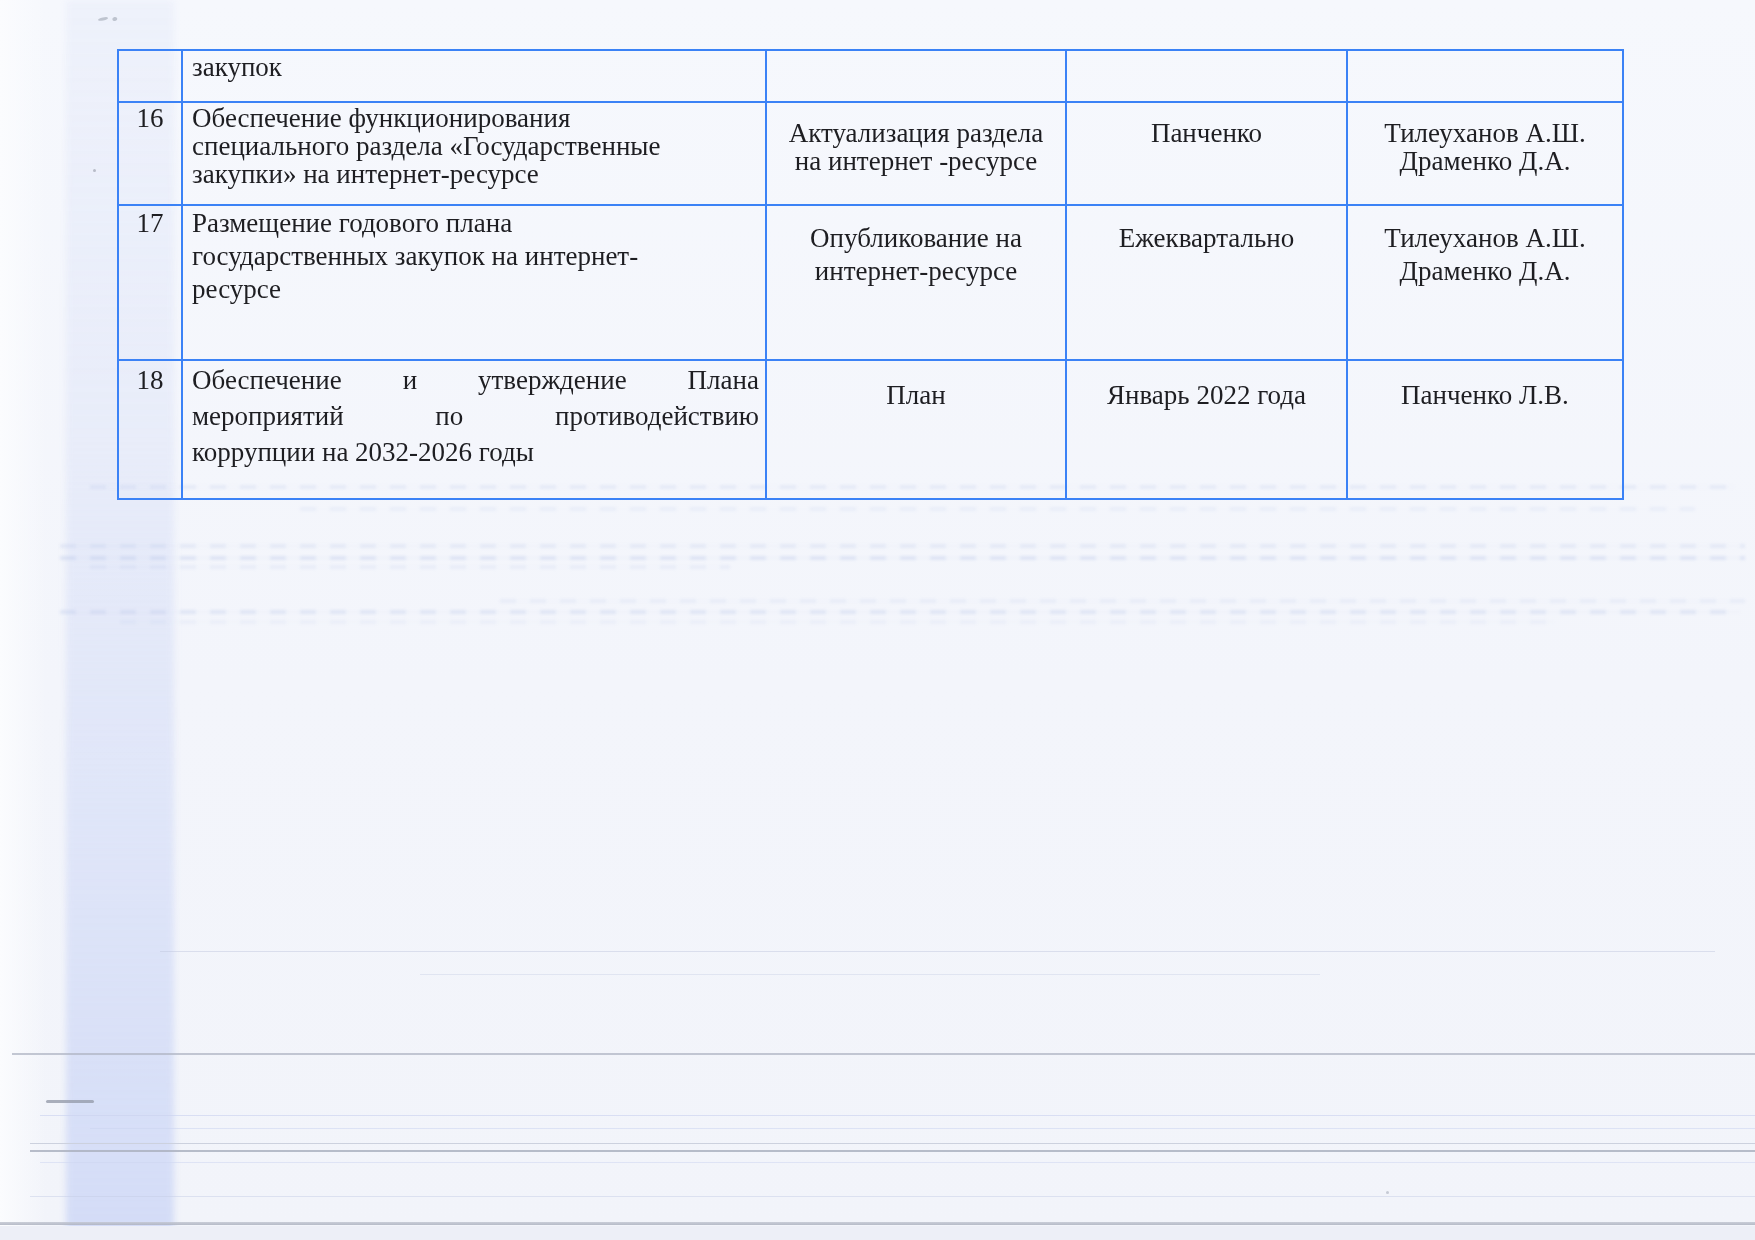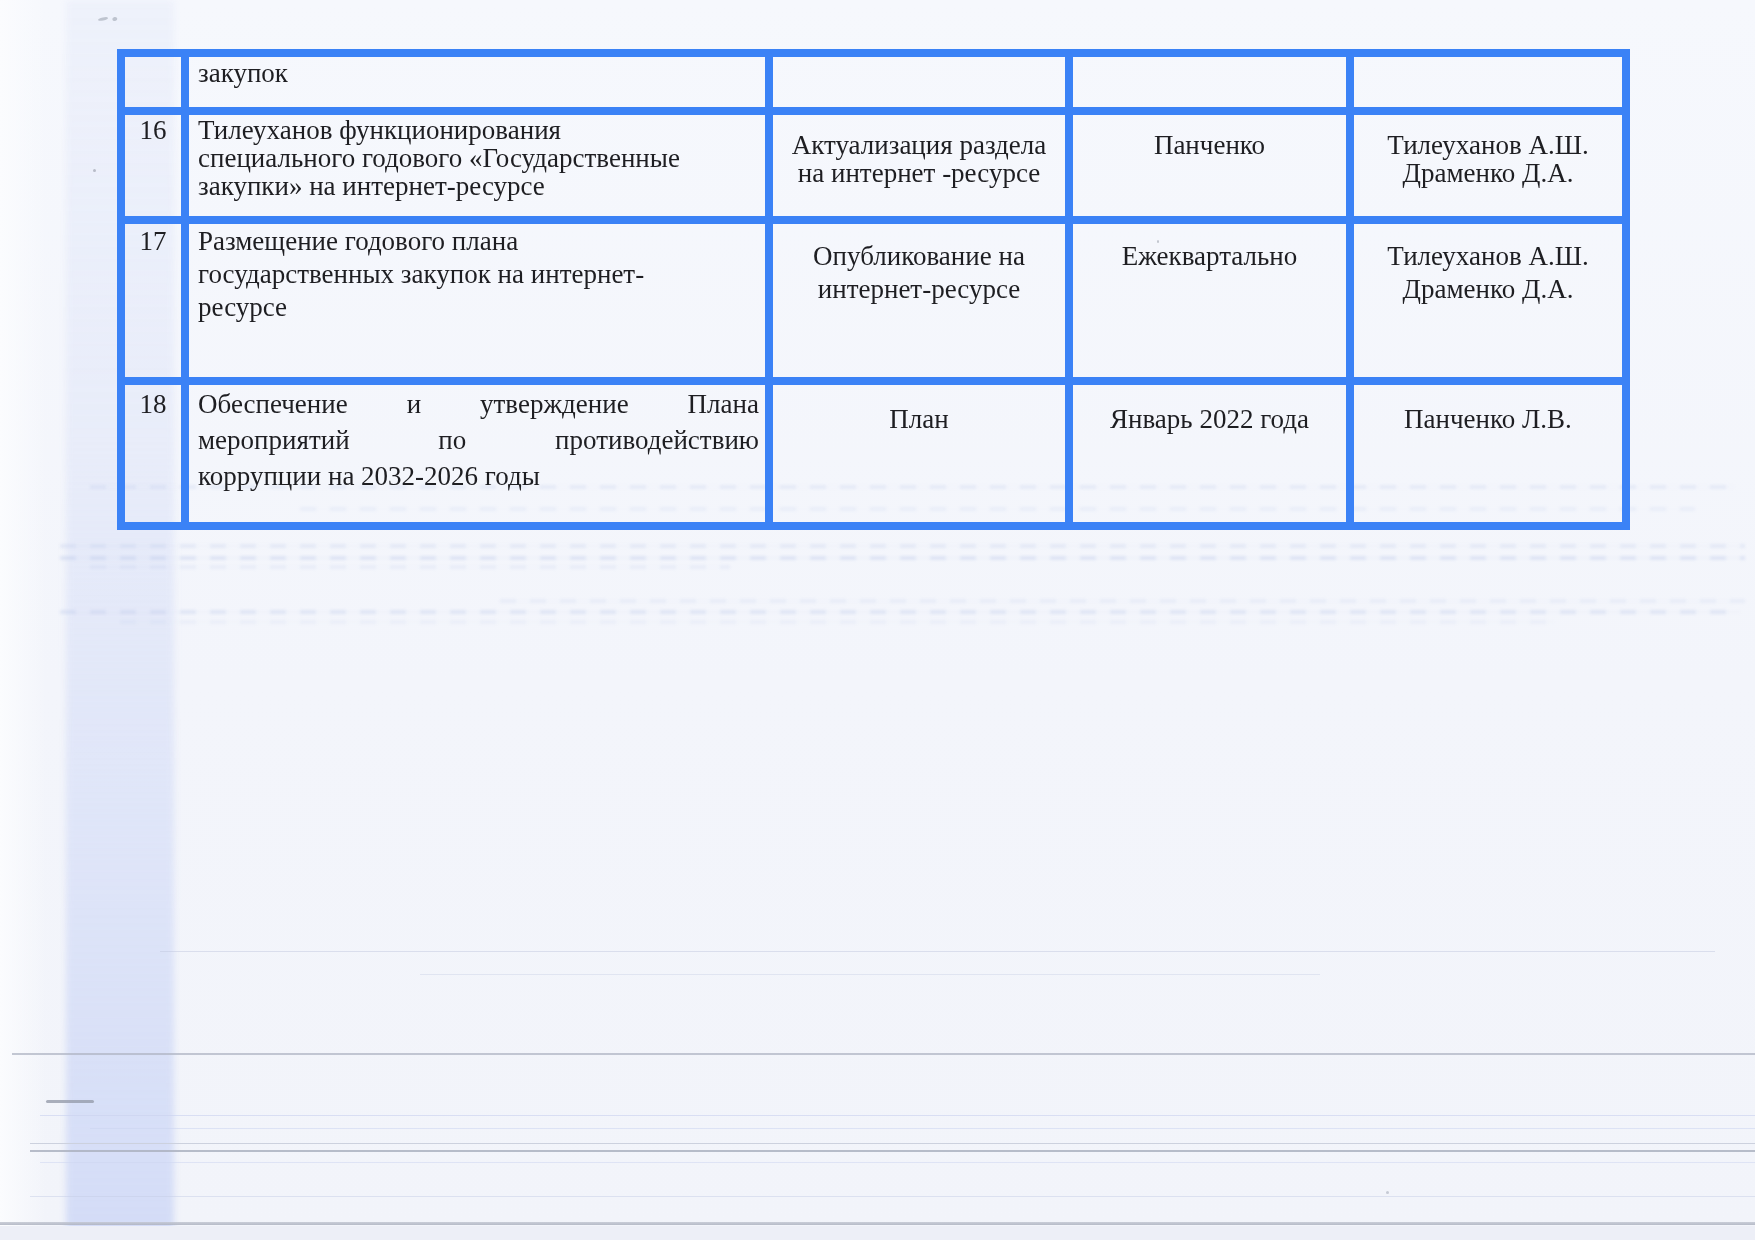--- a/index.html
+++ b/index.html
@@ -67,21 +67,21 @@
   .bottom-zone{position:absolute;left:0;right:0;top:1226px;height:14px;background:#edeff7;}
 
   
   table.doc-table{
     position:absolute;left:117px;top:49px;
     border-collapse:collapse;table-layout:fixed;
     width:1505px;
     font-size:27px;color:#1e1e22;
   }
   .doc-table td{
-    border:8px solid #3b82f6;
+    border:2px solid #3b82f6;
     vertical-align:top;
     padding:0;
     overflow:hidden;
   }
   .doc-table td.num{text-align:center;padding-top:1px;border-radius:21px;}
   .doc-table td.act{padding:1px 6px 0 9px;text-align:left;}
   .doc-table td.frm,.doc-table td.trm,.doc-table td.rsp{text-align:center;padding-top:16px;}
   .doc-table .line{white-space:nowrap;}
   tr.r0 td{height:34px;line-height:30px;}
   tr.r16 td{height:85px;line-height:28px;}
@@ -142,22 +142,22 @@
         <div class="line">закупок</div>
       </td>
       <td class="frm"></td>
       <td class="trm"></td>
       <td class="rsp"></td>
     </tr>
 
     <tr class="r16">
       <td class="num">16</td>
       <td class="act">
-        <div class="line">Тилеуханов функционирования</div>
-        <div class="line">специального годового «Государственные</div>
+        <div class="line">Обеспечение функционирования</div>
+        <div class="line">специального раздела «Государственные</div>
         <div class="line">закупки» на интернет-ресурсе</div>
       </td>
       <td class="frm">
         <div class="line">Актуализация раздела</div>
         <div class="line">на интернет -ресурсе</div>
       </td>
       <td class="trm">Панченко</td>
       <td class="rsp">
         <div class="line">Тилеуханов А.Ш.</div>
         <div class="line">Драменко Д.А.</div>

